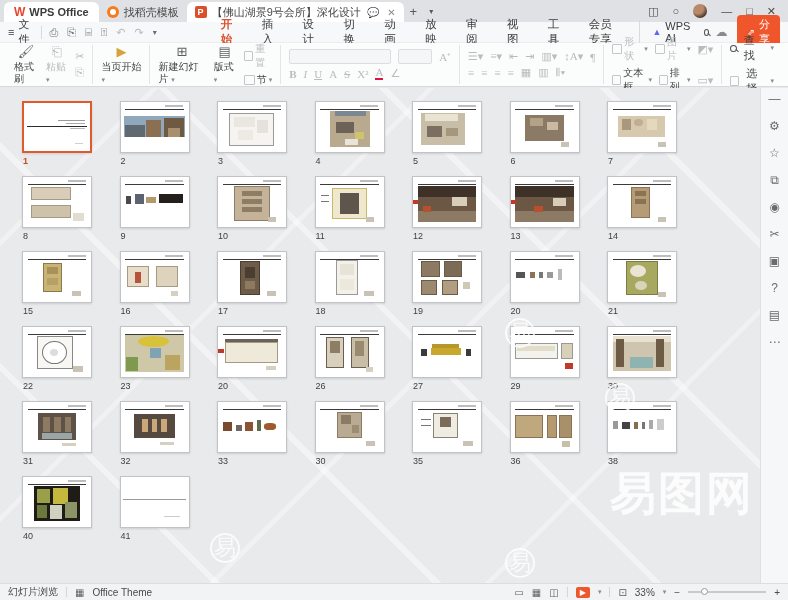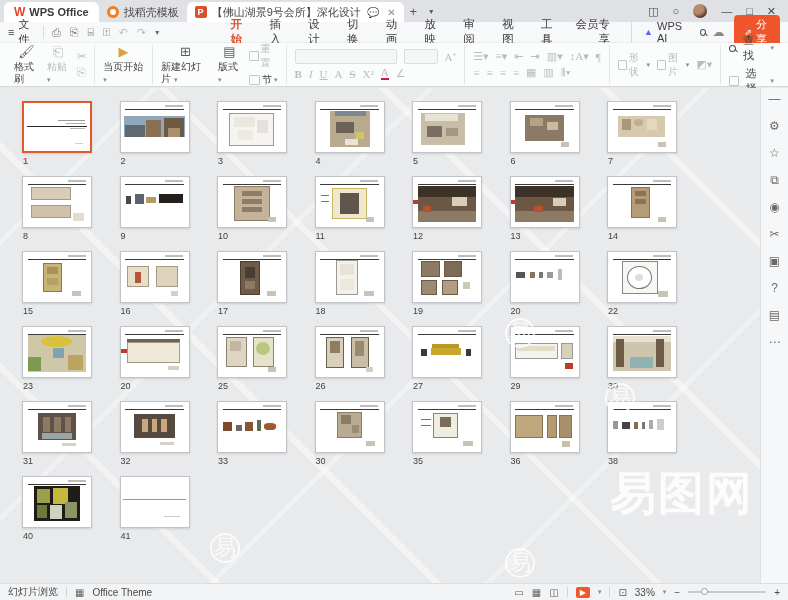--- a/index.html
+++ b/index.html
@@ -27,21 +27,21 @@
   .win-ctrls span { color:#4a4a4a; font-size:11px; }
   .avatar { width:14px; height:14px; border-radius:50%;
     background:radial-gradient(circle at 35% 30%,#b88a6a 0 40%,#4a3426 75%); }
 
   
   .menubar { position:absolute; top:22px; left:0; right:0; height:21px; background:#f7f8f9;
     display:flex; align-items:center; padding:0 8px; gap:6px; border-bottom:1px solid #eceded; }
   .menubar .file { display:flex; gap:4px; align-items:center; font-size:11px; color:#3b3b3b; }
   .qbar { display:flex; gap:9px; align-items:center; color:#6b6b6b; font-size:11px;
     padding:0 8px; border-left:1px solid #d9dadc; }
-  .menu-tabs { display:flex; gap:18px; margin-left:49px;text-align:right; }
+  .menu-tabs { display:flex; gap:24px; margin-left:49px; }
   .menu-tab { font-size:11.5px; color:#3b3b3b; padding:2px 1px; position:relative; }
   .menu-tab.active { color:#d9502a; font-weight:bold; }
   .menu-tab.active::after { content:""; position:absolute; left:0; right:0; bottom:-3px;
     height:2px; background:#d9502a; }
   .ai { display:flex; align-items:center; gap:4px; margin-left:14px; padding-left:12px;
     border-left:1px solid #d9dadc; font-size:11px; color:#3b3b3b; }
   .ai-logo { color:#5b67f1; font-size:9px; }
   .search-ic { width:7px; height:7px; border:1.4px solid #555; border-radius:50%; position:relative;
     display:inline-block; }
   .search-ic::after { content:""; position:absolute; width:4px; height:1.4px; background:#555;
@@ -277,20 +277,33 @@
               <span>形状</span> 
               <span class="car">▾</span>
             </span>
           <span class="t2lbl dis">
               <span class="pic"></span>
               <span>图片</span> 
               <span class="car">▾</span>
             </span>
           <span class="gbtn">◩▾</span>
         </div>
+        <div class="trow">
+          <span class="t2lbl">
+              <span class="pic"></span>
+              <span>文本框</span> 
+              <span class="car">▾</span>
+            </span>
+          <span class="t2lbl">
+              <span class="pic"></span>
+              <span>排列</span> 
+              <span class="car">▾</span>
+            </span>
+          <span class="gbtn">▭▾</span>
+        </div>
       </div>
     </div>
     <div class="tgroup" style="border-right:none;">
       <div class="tsmall">
         <div class="trow">
           <span class="search-ic"></span>
           <span class="lbl">查找</span>
             <span class="car">▾</span>
         </div>
         <div class="trow">
@@ -530,20 +543,31 @@
             <div class="blk" style="left: 42%; top: 40%; width: 6%; height: 12%; background: rgb(119, 119, 119);"></div>
             <div class="blk" style="left: 54%; top: 40%; width: 8%; height: 12%; background: rgb(153, 153, 153);"></div>
             <div class="blk" style="left: 70%; top: 34%; width: 6%; height: 22%; background: rgb(187, 187, 187);"></div>
           </div>
           <div class="snum">20</div>
         </div>
         <div>
           <div class="thumb">
             <div class="blk" style="left: 66%; top: 5%; width: 26%; height: 4%; background: rgb(189, 189, 189);"></div>
             <div class="blk" style="left: 7%; top: 14%; width: 86%; height: 2%; background: rgb(58, 58, 58);"></div>
+            <div class="blk" style="left: 26%; top: 18%; width: 48%; height: 68%; background: rgb(168, 168, 96); border: 1px solid rgb(125, 125, 66);"></div>
+            <div class="blk" style="left: 32%; top: 26%; width: 24%; height: 24%; background: rgb(233, 229, 210); border-radius: 50%;"></div>
+            <div class="blk" style="left: 40%; top: 58%; width: 18%; height: 18%; background: rgb(216, 212, 186); border-radius: 50%;"></div>
+            <div class="blk" style="left: 74%; top: 80%; width: 12%; height: 10%; background: rgb(201, 195, 182);"></div>
+          </div>
+          <div class="snum">21</div>
+        </div>
+        <div>
+          <div class="thumb">
+            <div class="blk" style="left: 66%; top: 5%; width: 26%; height: 4%; background: rgb(189, 189, 189);"></div>
+            <div class="blk" style="left: 7%; top: 14%; width: 86%; height: 2%; background: rgb(58, 58, 58);"></div>
             <div class="blk" style="left: 20%; top: 18%; width: 54%; height: 66%; background: rgb(248, 247, 243); border: 1px solid rgb(136, 136, 136);"></div>
             <div class="blk" style="left: 28%; top: 28%; width: 36%; height: 46%; background: rgb(255, 255, 255); border-radius: 50%; border: 1px solid rgb(119, 119, 119);"></div>
             <div class="blk" style="left: 40%; top: 44%; width: 12%; height: 14%; background: rgb(221, 221, 221); border-radius: 50%;"></div>
             <div class="blk" style="left: 74%; top: 78%; width: 14%; height: 12%; background: rgb(201, 195, 182);"></div>
           </div>
           <div class="snum">22</div>
         </div>
         <div>
           <div class="thumb">
             <div class="blk" style="left: 66%; top: 5%; width: 26%; height: 4%; background: rgb(189, 189, 189);"></div>
@@ -559,32 +583,20 @@
         <div>
           <div class="thumb">
             <div class="blk" style="left: 66%; top: 5%; width: 26%; height: 4%; background: rgb(189, 189, 189);"></div>
             <div class="blk" style="left: 7%; top: 14%; width: 86%; height: 2%; background: rgb(58, 58, 58);"></div>
             <div class="blk" style="left: 10%; top: 24%; width: 78%; height: 6%; background: rgb(106, 98, 88);"></div>
             <div class="blk" style="left: 10%; top: 30%; width: 78%; height: 42%; background: rgb(239, 233, 218); border: 1px solid rgb(165, 154, 132);"></div>
             <div class="blk" style="left: 0%; top: 44%; width: 9%; height: 7%; background: rgb(192, 57, 43);"></div>
             <div class="blk" style="left: 70%; top: 78%; width: 16%; height: 8%; background: rgb(214, 208, 194);"></div>
           </div>
           <div class="snum">20</div>
-        </div>
-        <div>
-          <div class="thumb">
-            <div class="blk" style="left: 66%; top: 5%; width: 26%; height: 4%; background: rgb(189, 189, 189);"></div>
-            <div class="blk" style="left: 7%; top: 14%; width: 86%; height: 2%; background: rgb(58, 58, 58);"></div>
-            <div class="blk" style="left: 12%; top: 20%; width: 30%; height: 60%; background: rgb(222, 214, 194); border: 1px solid rgb(138, 130, 114);"></div>
-            <div class="blk" style="left: 52%; top: 20%; width: 30%; height: 60%; background: rgb(230, 227, 200); border: 1px solid rgb(138, 130, 114);"></div>
-            <div class="blk" style="left: 56%; top: 30%; width: 20%; height: 26%; background: rgb(185, 200, 126); border-radius: 50%;"></div>
-            <div class="blk" style="left: 18%; top: 28%; width: 16%; height: 20%; background: rgb(194, 184, 160);"></div>
-            <div class="blk" style="left: 74%; top: 80%; width: 12%; height: 10%; background: rgb(201, 195, 182);"></div>
-          </div>
-          <div class="snum">25</div>
         </div>
         <div>
           <div class="thumb">
             <div class="blk" style="left: 66%; top: 5%; width: 26%; height: 4%; background: rgb(189, 189, 189);"></div>
             <div class="blk" style="left: 7%; top: 14%; width: 86%; height: 2%; background: rgb(58, 58, 58);"></div>
             <div class="blk" style="left: 16%; top: 20%; width: 26%; height: 62%; background: rgb(216, 207, 189); border: 1px solid rgb(106, 95, 78);"></div>
             <div class="blk" style="left: 52%; top: 20%; width: 26%; height: 62%; background: rgb(201, 191, 169); border: 1px solid rgb(106, 95, 78);"></div>
             <div class="blk" style="left: 22%; top: 28%; width: 14%; height: 24%; background: rgb(141, 125, 100);"></div>
             <div class="blk" style="left: 58%; top: 28%; width: 14%; height: 30%; background: rgb(154, 138, 112);"></div>
             <div class="blk" style="left: 74%; top: 80%; width: 10%; height: 10%; background: rgb(214, 208, 194);"></div>

